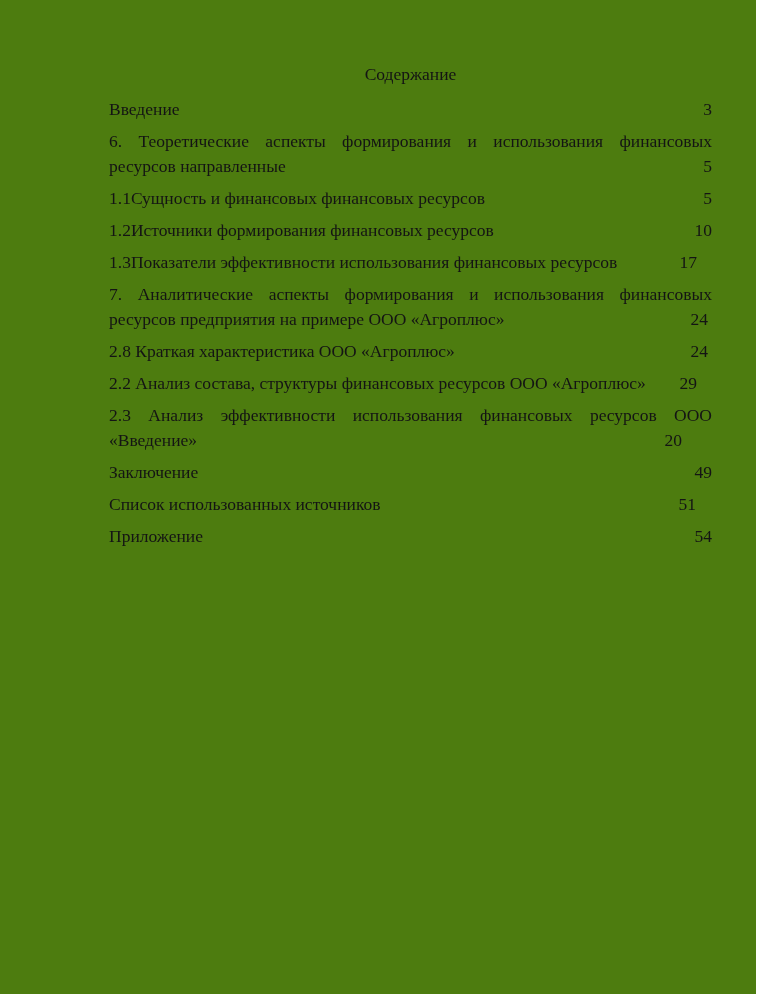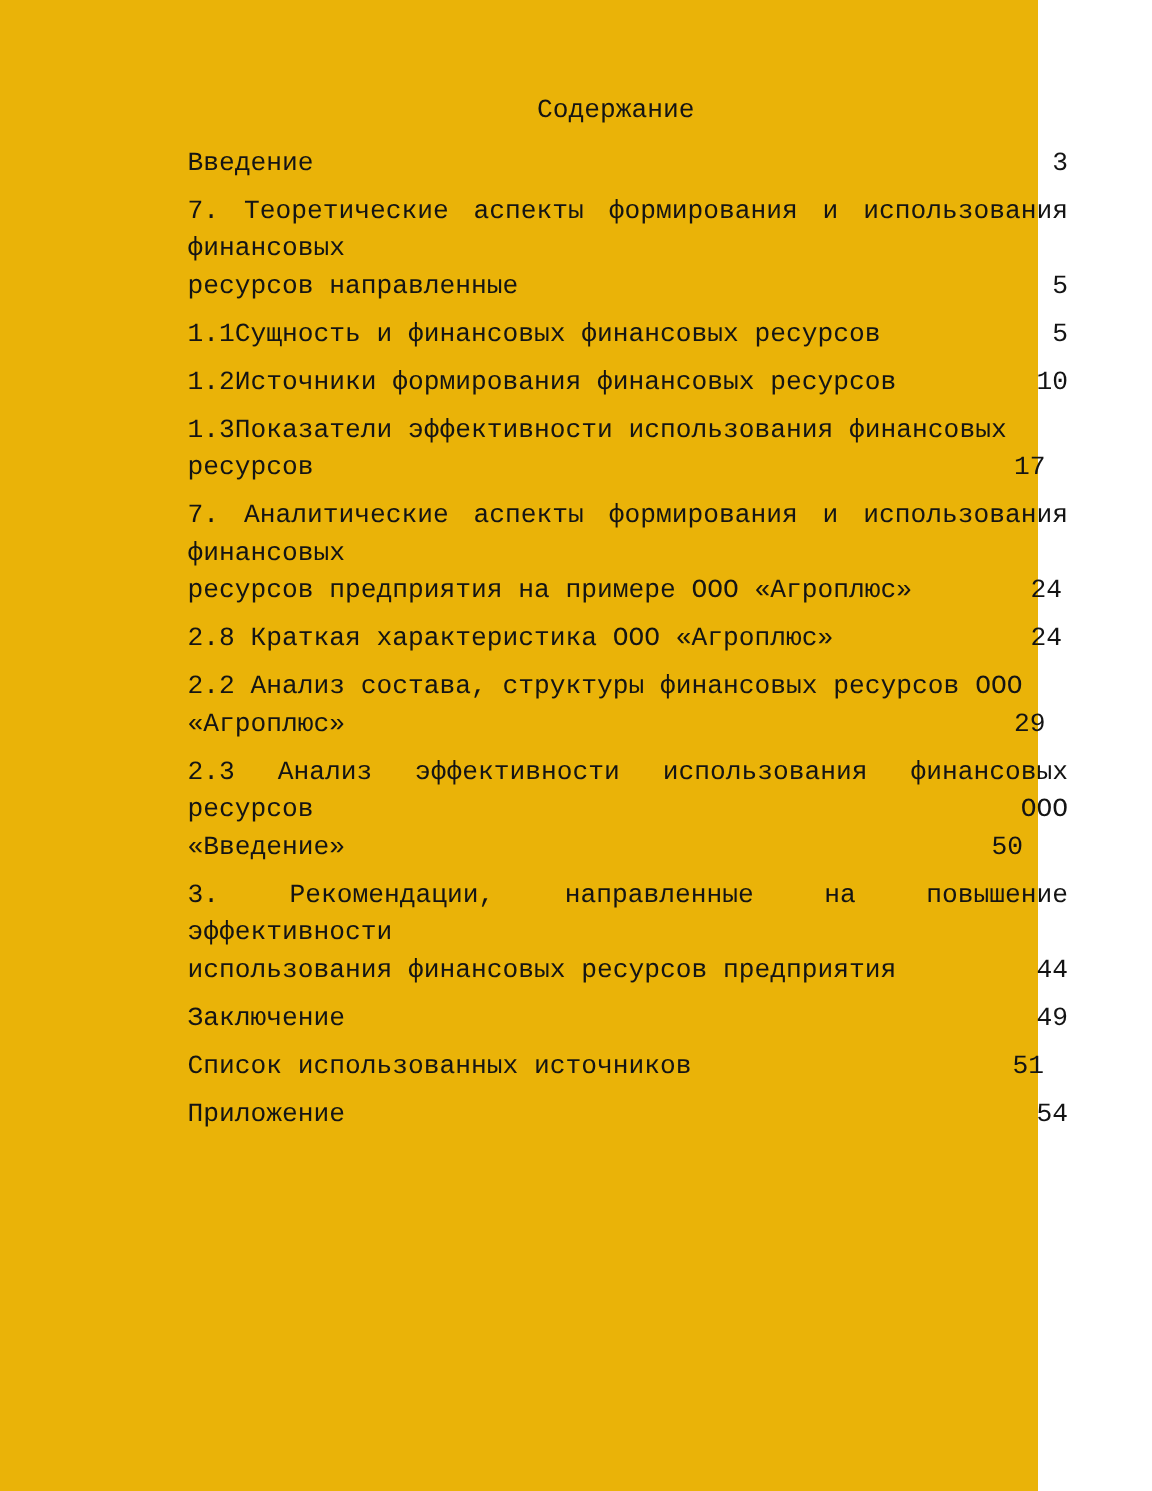--- a/index.html
+++ b/index.html
@@ -9,45 +9,43 @@
   }
   body {
     width: 768px;
     height: 994px;
     overflow: hidden;
     font-family: "Liberation Serif", "DejaVu Serif", serif;
     color: #141414;
   }
   .page {
     box-sizing: border-box;
-    width: 692px;
+    width: 756px;
     height: 994px;
     padding: 62px 56px 0 109px; 
-    background: #eab308;
-    font-family: Liberation Mono, monospace;
+    background: #4d7c0f;
   }
   .content {
     width: 603px;
   }
   .doc-title {
     margin: 0 0 10px 0;
     font-size: 17.5px;
     font-weight: normal;
     line-height: 25px;
     text-align: center;
   }
   .entry {
     position: relative;
     margin: 0 0 7px 0;
     font-size: 17.5px;
     line-height: 25px;
   }
   .entry .line {
     text-align: left;
-    margin-left: 16px;
   }
   
   .entry .line.jfull {
     text-align: justify;
     text-align-last: justify;
   }
   .pagenum {
     position: absolute;
     bottom: 0;
     right: 0;
@@ -63,21 +61,21 @@
     <div id="entries">
   <div class="entry">
     <div class="lines">
             <div class="line">Введение</div>
           </div>
     <span class="pagenum" style="right: 0px;">3</span>
   </div>
 
   <div class="entry">
     <div class="lines">
-            <div class="line jfull">7. Теоретические аспекты формирования и использования финансовых</div>
+            <div class="line jfull">6. Теоретические аспекты формирования и использования финансовых</div>
             <div class="line">ресурсов направленные</div>
           </div>
     <span class="pagenum" style="right: 0px;">5</span>
   </div>
 
   <div class="entry">
     <div class="lines">
             <div class="line">1.1Сущность и финансовых финансовых ресурсов</div>
           </div>
     <span class="pagenum" style="right: 0px;">5</span>
@@ -117,30 +115,23 @@
             <div class="line">2.2 Анализ состава, структуры финансовых ресурсов ООО «Агроплюс»</div>
           </div>
     <span class="pagenum" style="right: 15px;">29</span>
   </div>
 
   <div class="entry">
     <div class="lines">
             <div class="line jfull">2.3 Анализ эффективности использования финансовых ресурсов ООО</div>
             <div class="line">«Введение»</div>
           </div>
-    <span class="pagenum" style="right: 30px;">50</span>
+    <span class="pagenum" style="right: 30px;">20</span>
   </div>
 
-  <div class="entry">
-    <div class="lines">
-            <div class="line jfull">3. Рекомендации, направленные на повышение эффективности</div>
-            <div class="line">использования финансовых ресурсов предприятия</div>
-          </div>
-    <span class="pagenum" style="right: 0px;">44</span>
-  </div>
 
   <div class="entry">
     <div class="lines">
             <div class="line">Заключение</div>
           </div>
     <span class="pagenum" style="right: 0px; margin-left: 21px;">49</span>
   </div>
 
   <div class="entry">
     <div class="lines">

